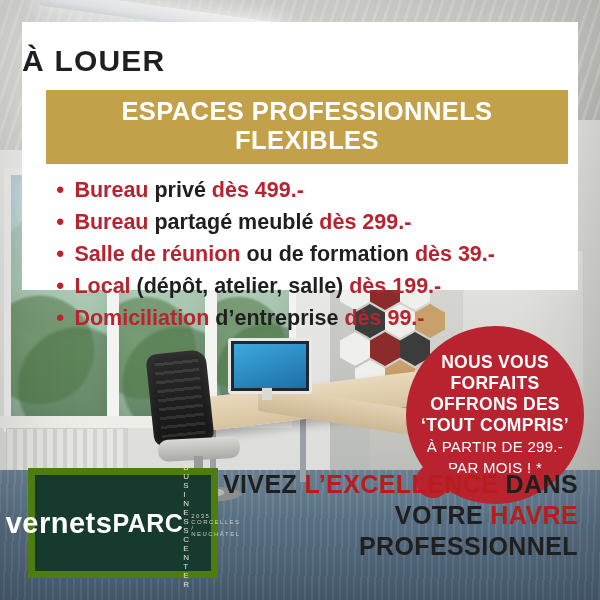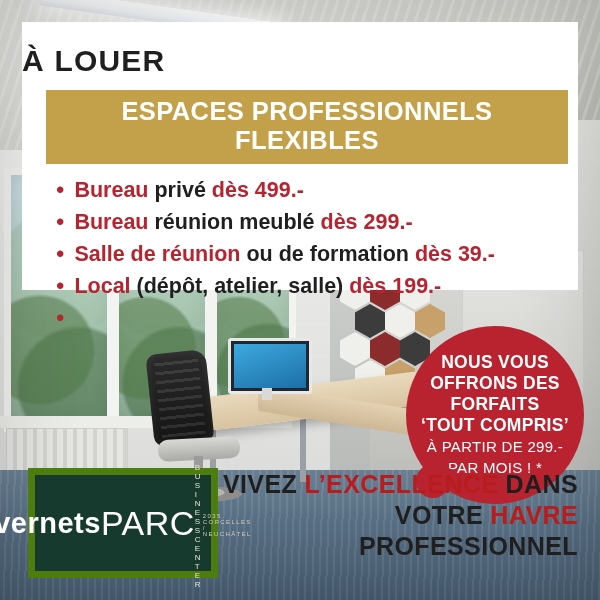--- a/index.html
+++ b/index.html
@@ -158,21 +158,21 @@
     background:#b8232f;border-radius:50% 0 50% 50%;transform:rotate(18deg);
   }
 
   
   .logo{
     position:absolute;left:28px;bottom:22px;width:176px;height:96px;
     background:#173a2f;border:7px solid #4d7c0f;color:#fff;
     display:flex;flex-direction:row;align-items:center;justify-content:center;
   }
   .logo .v{font-size:29px;font-weight:bold;letter-spacing:.5px;line-height:30px;}
-  .logo .p{font-size:34px;font-weight:normal;letter-spacing:.5px;line-height:28px;}
+  .logo .p{font-size:25px;font-weight:bold;letter-spacing:.5px;line-height:28px;}
   .logo .bc{font-size:8px;letter-spacing:2.2px;margin-top:5px;color:#e8e3d6;}
   .logo .ad{font-size:6px;letter-spacing:1.4px;margin-top:3px;color:#cfcbbd;}
 
   
   .tagline{
     position:absolute;right:22px;bottom:38px;width:360px;text-align:right;
     color:#1f1f1f;font-weight:bold;font-size:25px;line-height:31px;letter-spacing:.4px;
   }
   .tag-gold{color:#b91c1c;}
 </style>
@@ -246,45 +246,48 @@
     <div class="bullets">
       <div class="bullet">
         <div class="dot">•</div>
         <div class="btext">
           <span class="red">Bureau</span><span class="blk"> privé </span><span class="red">dès 499.-</span>
         </div>
       </div>
       <div class="bullet">
         <div class="dot">•</div>
         <div class="btext">
-          <span class="red">Bureau</span><span class="blk"> réunion meublé </span><span class="red">dès 299.-</span>
+          <span class="red">Bureau</span><span class="blk"> partagé meublé </span><span class="red">dès 299.-</span>
         </div>
       </div>
       <div class="bullet">
         <div class="dot">•</div>
         <div class="btext">
           <span class="red">Salle de réunion</span><span class="blk"> ou de formation </span><span class="red">dès 39.-</span>
         </div>
       </div>
       <div class="bullet">
         <div class="dot">•</div>
         <div class="btext">
           <span class="red">Local</span><span class="blk"> (dépôt, atelier, salle) </span><span class="red">dès 199.-</span>
         </div>
       </div>
       <div class="bullet">
         <div class="dot">•</div>
+        <div class="btext">
+          <span class="red">Domiciliation</span><span class="blk"> d’entreprise </span><span class="red">dès 99.-</span>
+        </div>
       </div>
     </div>
   </div>
 
   <div class="bubble">
     <div class="l">NOUS VOUS</div>
+    <div class="l">FORFAITS</div>
     <div class="l">OFFRONS DES</div>
-    <div class="l">FORFAITS</div>
     <div class="l">‘TOUT COMPRIS’</div>
     <div class="l small">À PARTIR DE 299.-</div>
     <div class="l small">PAR MOIS ! *</div>
   </div>
 
   <div class="logo">
     <div class="v">vernets</div>
     <div class="p">PARC</div>
     <div class="bc">B U S I N E S S   C E N T E R</div>
     <div class="ad">2035 CORCELLES / NEUCHÂTEL</div>

